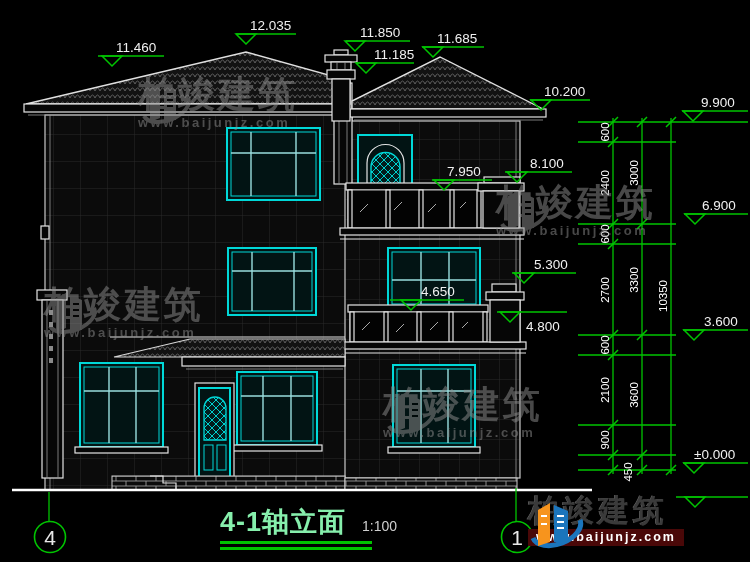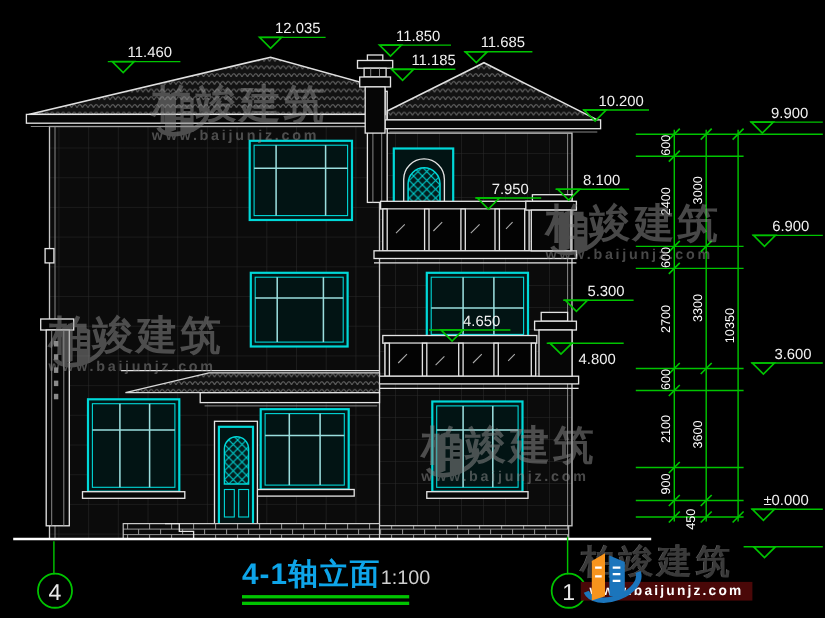--- a/index.html
+++ b/index.html
@@ -21,22 +21,22 @@
   .atext{fill:#e8e8e8;font-size:21px;}
   .refl{stroke:#aaa;stroke-width:1;fill:none;}
 
   
   .wm{position:absolute;display:flex;align-items:flex-start;gap:5px;opacity:.5;color:#8f8f8f;pointer-events:none;}
   .wm-brand{font-size:37px;font-weight:bold;letter-spacing:3px;line-height:1.05;white-space:nowrap;}
   .wm-url{font-size:13px;letter-spacing:2.5px;font-weight:bold;white-space:nowrap;}
 
   
   .titleblock{position:absolute;left:220px;top:504px;width:260px;}
-  .tb-title{font-size:27px;font-weight:bold;color:#0ea5e9;letter-spacing:1px;white-space:nowrap;}
-  .tb-scale{font-size:18px;color:#cfcfcf;}
+  .tb-title{font-size:27px;font-weight:bold;color:#86efac;letter-spacing:1px;white-space:nowrap;}
+  .tb-scale{font-size:14px;color:#cfcfcf;margin-left:16px;}
   .tb-u1,.tb-u2{position:absolute;left:0;width:152px;height:2.5px;background:#00c400;}
   .tb-u1{top:37px;} .tb-u2{top:43px;}
 
   
   .footer-logo{position:absolute;left:528px;top:494px;display:flex;align-items:flex-start;gap:4px;}
   .fl-brand{font-size:31px;font-weight:bold;color:#3a3a3a;letter-spacing:4px;white-space:nowrap;
             text-shadow:1px 1px 0 #000,-0.5px -0.5px 0 #6e6e6e;line-height:1.1;}
   .fl-bar{background:#4a0808;color:#fff;font-size:12.5px;font-weight:bold;letter-spacing:2px;
           padding:1px 8px 2px 8px;margin-top:1px;white-space:nowrap;}
 </style>

